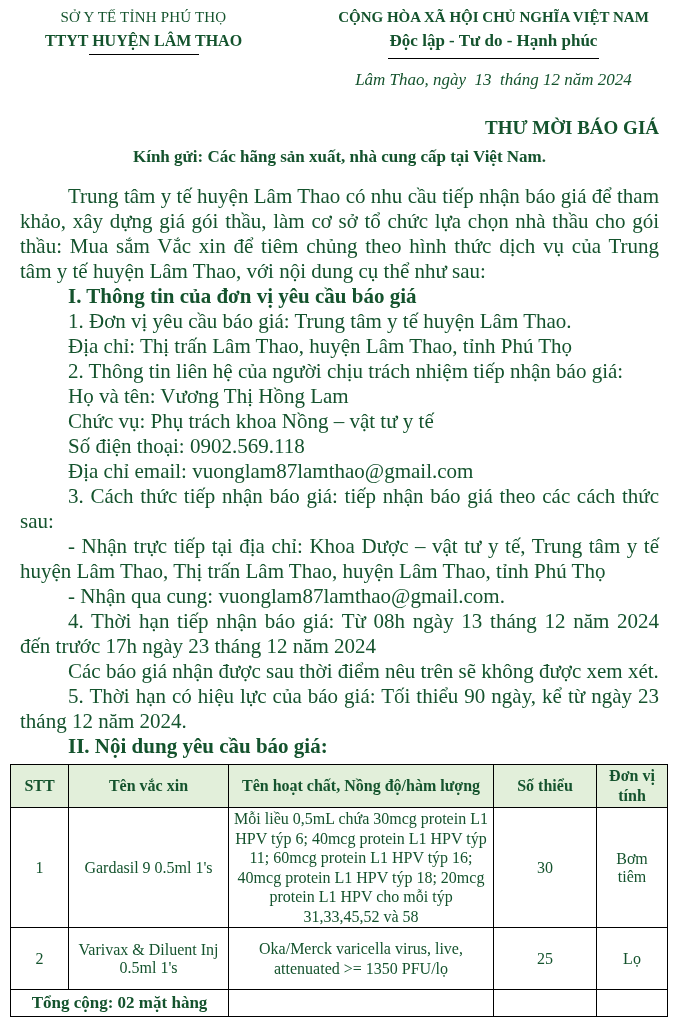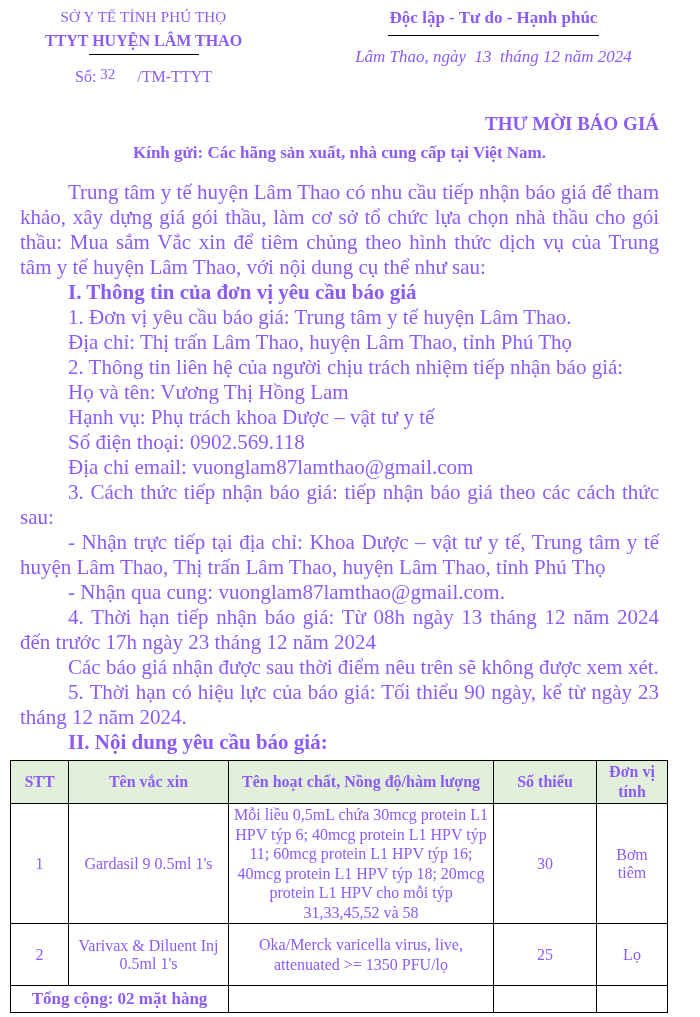--- a/index.html
+++ b/index.html
@@ -1,18 +1,18 @@
 <!DOCTYPE html>
 <html lang="vi"><head>
 <meta charset="utf-8">
 <style>
   html,body { margin:0; padding:0; background:#fff; }
   .page {
     width:700px; height:1017px; box-sizing:border-box;
-    background:#fff; color:#8b5cf6;
+    background:#fff; color:#14532d;
     font-family:"Liberation Serif", serif;
     padding-top:6px; overflow:hidden; position:relative;
   }
   
   .doc-header { display:flex; width:100%; }
   .hleft  { width:41%; text-align:center; }
   .hright { width:59%; text-align:center; }
   .org1 { font-size:15px; line-height:23px; letter-spacing:.2px; }
   .org2 { font-size:16px; font-weight:bold; line-height:23px; }
   .short-rule { width:110px; height:0; border-bottom:1.5px solid #000; margin:2px auto 0; }
@@ -59,40 +59,40 @@
 </head>
 <body>
 
 <div class="page">
 
   <div class="doc-header">
     <div class="hleft">
       <div class="org1">SỞ Y TẾ TỈNH PHÚ THỌ</div>
       <div class="org2">TTYT HUYỆN LÂM THAO</div>
       <div class="short-rule"></div>
-      <div class="so-line"><span>Số:</span><span class="so-num">32</span><span class="so-suffix">/TM-TTYT</span></div>
     </div>
     <div class="hright">
+      <div class="nat1">CỘNG HÒA XÃ HỘI CHỦ NGHĨA VIỆT NAM</div>
       <div><span class="nat2">Độc lập - Tư do - Hạnh phúc</span></div>
       <div class="date-line">Lâm Thao, ngày  13  tháng 12 năm 2024</div>
     </div>
   </div>
 
   <div class="doc-body">
     <div class="doc-title">THƯ MỜI BÁO GIÁ</div>
     <div class="salutation">Kính gửi: Các hãng sản xuất, nhà cung cấp tại Việt Nam.</div>
 
     <p class="para first">Trung tâm y tế huyện Lâm Thao có nhu cầu tiếp nhận báo giá để tham khảo, xây dựng giá gói thầu, làm cơ sở tổ chức lựa chọn nhà thầu cho gói thầu: Mua sắm Vắc xin để tiêm chủng theo hình thức dịch vụ của Trung tâm y tế huyện Lâm Thao, với nội dung cụ thể như sau:</p>
 
     <p class="para bold">I. Thông tin của đơn vị yêu cầu báo giá</p>
     <p class="para">1. Đơn vị yêu cầu báo giá: Trung tâm y tế huyện Lâm Thao.</p>
     <p class="para">Địa chỉ: Thị trấn Lâm Thao, huyện Lâm Thao, tỉnh Phú Thọ</p>
     <p class="para">2. Thông tin liên hệ của người chịu trách nhiệm tiếp nhận báo giá:</p>
     <p class="para">Họ và tên: Vương Thị Hồng Lam</p>
-    <p class="para">Hạnh vụ: Phụ trách khoa Dược – vật tư y tế</p>
+    <p class="para">Chức vụ: Phụ trách khoa Nồng – vật tư y tế</p>
     <p class="para">Số điện thoại: 0902.569.118</p>
     <p class="para">Địa chỉ email: vuonglam87lamthao@gmail.com</p>
     <p class="para">3. Cách thức tiếp nhận báo giá: tiếp nhận báo giá theo các cách thức sau:</p>
     <p class="para">- Nhận trực tiếp tại địa chỉ: Khoa Dược – vật tư y tế, Trung tâm y tế huyện Lâm Thao, Thị trấn Lâm Thao, huyện Lâm Thao, tỉnh Phú Thọ</p>
     <p class="para">- Nhận qua cung: vuonglam87lamthao@gmail.com.</p>
     <p class="para">4. Thời hạn tiếp nhận báo giá: Từ 08h ngày 13 tháng 12 năm 2024 đến trước 17h ngày 23 tháng 12 năm 2024</p>
     <p class="para">Các báo giá nhận được sau thời điểm nêu trên sẽ không được xem xét.</p>
     <p class="para">5. Thời hạn có hiệu lực của báo giá: Tối thiểu 90 ngày, kể từ ngày 23 tháng 12 năm 2024.</p>
 
     <p class="para bold">II. Nội dung yêu cầu báo giá:</p>

